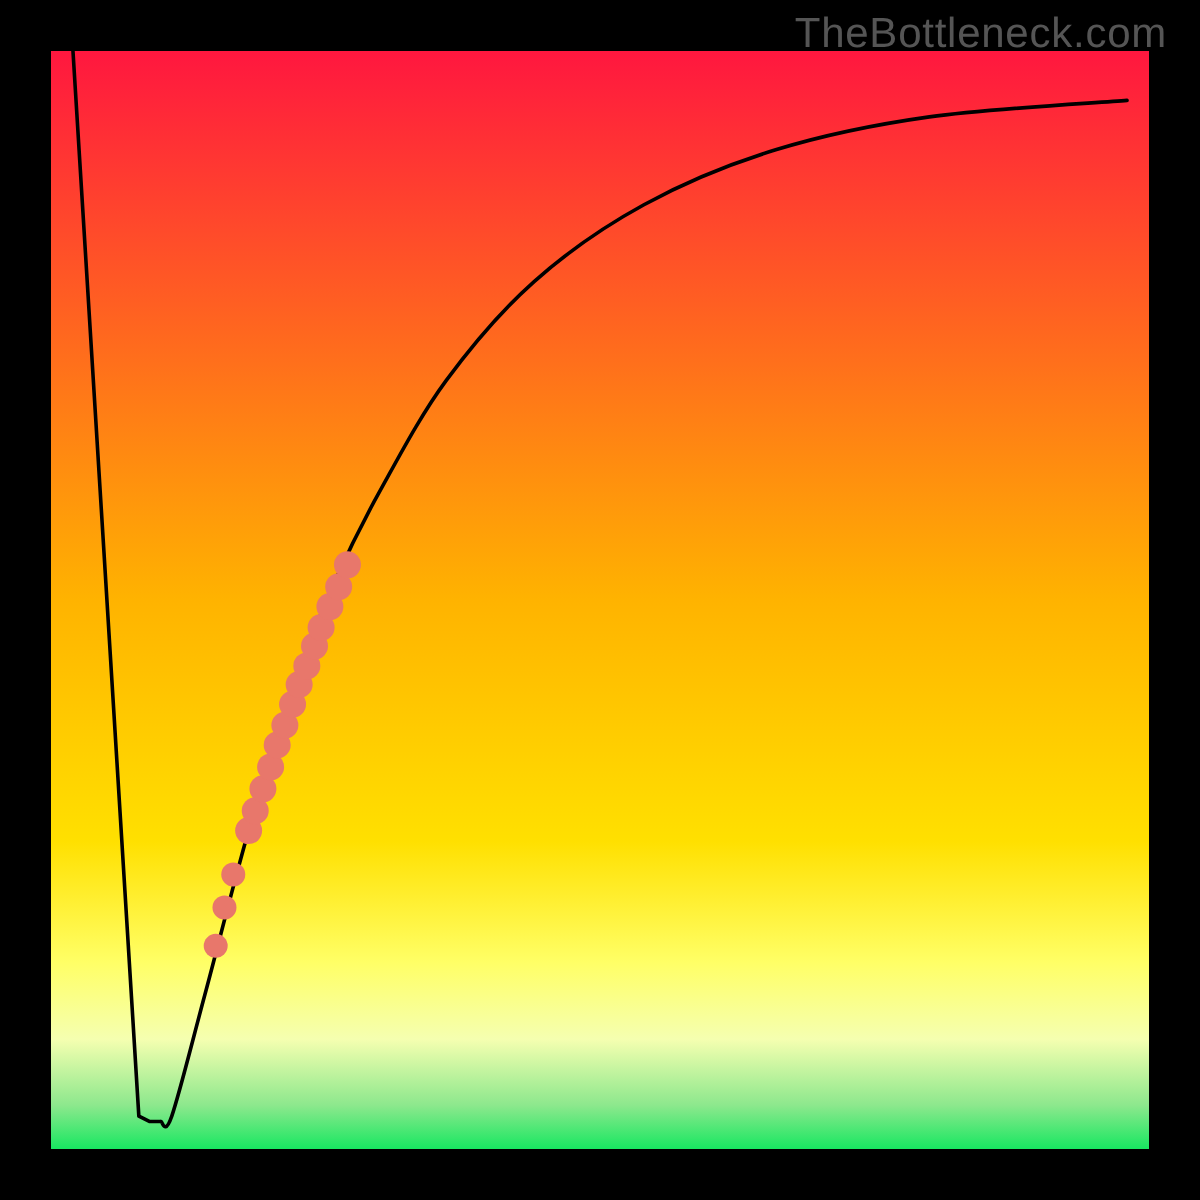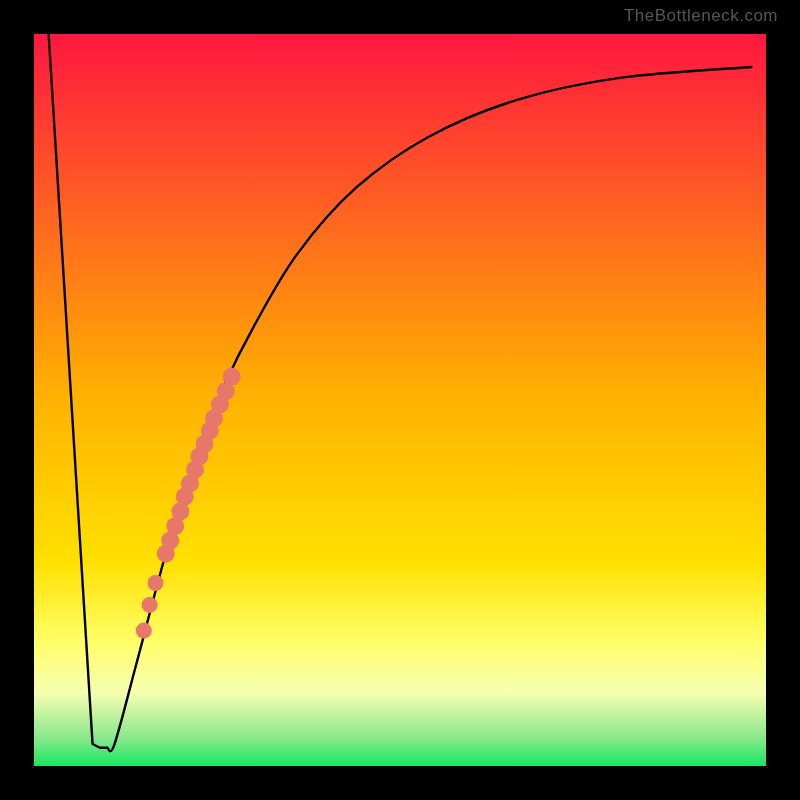--- a/index.html
+++ b/index.html
@@ -15,21 +15,21 @@
     position: relative;
     width: 800px;
     height: 800px;
     background: #000;
   }
   .watermark {
     position: absolute;
     top: 6px;
     right: 22px;
     color: #555;
-    font-size: 17px;
+    font-size: 28px;
     font-weight: 400;
     letter-spacing: 0.5px;
     z-index: 4;
   }
   svg.plot {
     position: absolute;
     top: 0;
     left: 0;
   }
 </style>

